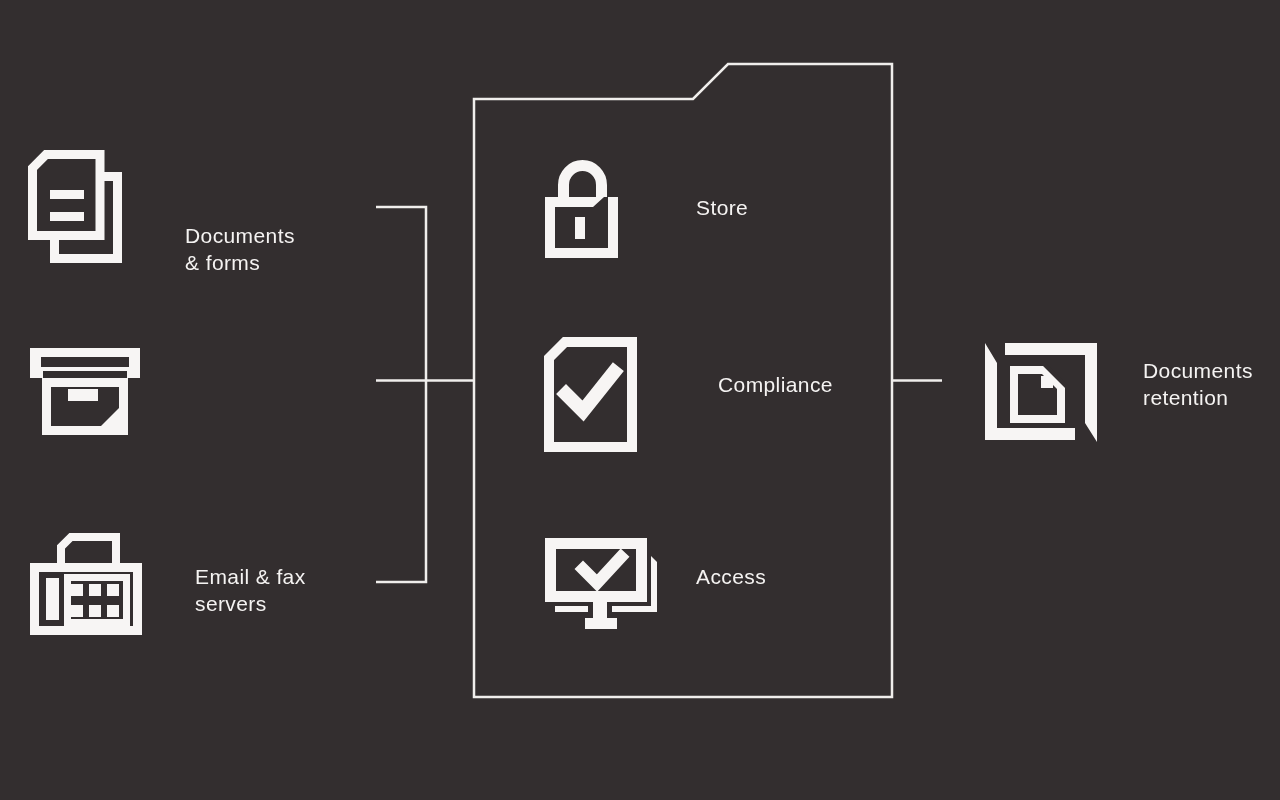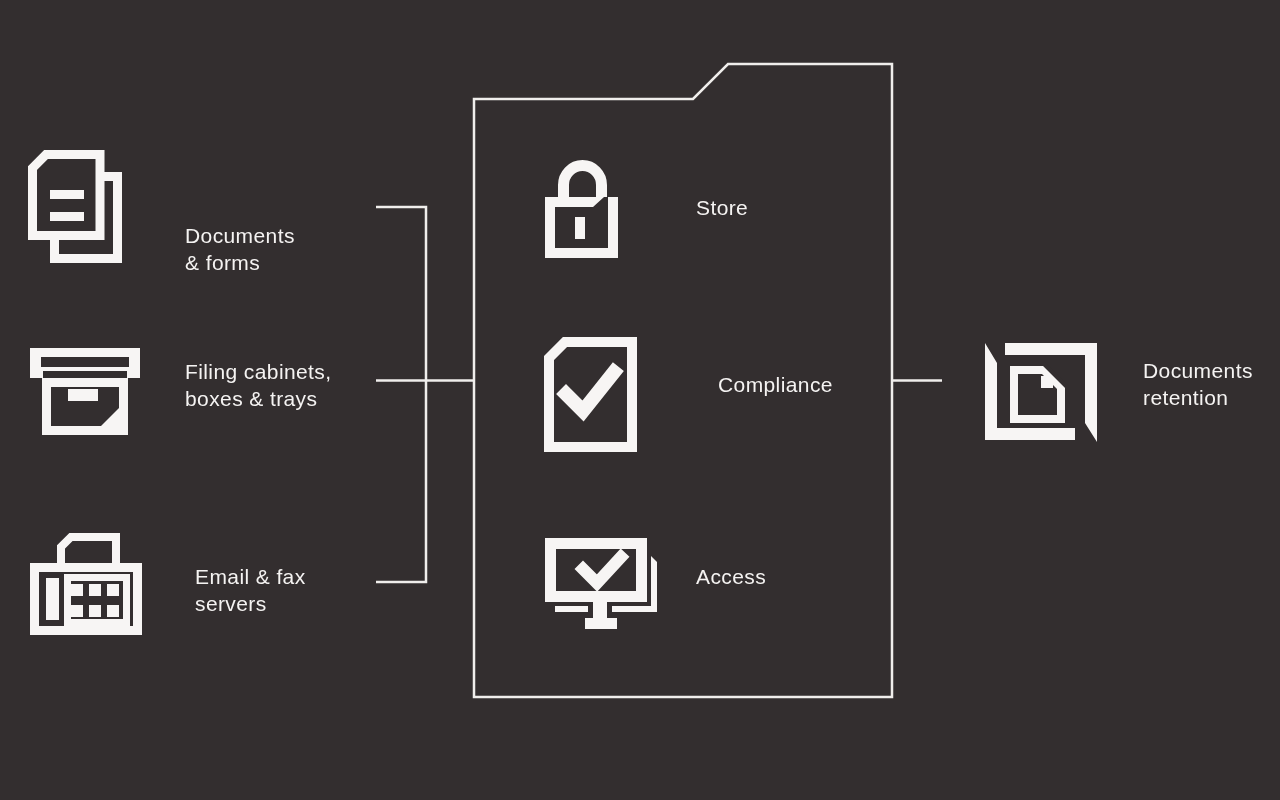--- a/index.html
+++ b/index.html
@@ -60,22 +60,20 @@
   <span class="icon" style="left:30px; top:348px;">
     <svg width="110" height="87" viewBox="0 0 110 87">
       <rect x="0" y="0" width="110" height="30" fill="#f7f5f4"></rect>
       <rect x="11" y="9" width="88" height="10" fill="#332e2f"></rect>
       <rect x="13" y="23" width="84" height="7" fill="#332e2f"></rect>
       <rect x="12" y="30" width="86" height="57" fill="#f7f5f4"></rect>
       <path d="M 21,39 H 89 V 60 L 71,78 H 21 Z" fill="#332e2f"></path>
       <rect x="38" y="41" width="30" height="12" fill="#f7f5f4"></rect>
     </svg>
   </span>
-  <div class="label" style="left:185px; top:358px;">Filing cabinets,
-boxes &amp; trays</div>
 
   <span class="icon" style="left:30px; top:533px;">
     <svg width="112" height="102" viewBox="0 0 112 102">
       <path d="M 41,4 H 86 V 34 H 31 V 14 Z" fill="none" stroke="#f7f5f4" stroke-width="8"></path>
       <rect x="0" y="30" width="112" height="72" fill="#f7f5f4"></rect>
       <rect x="9" y="39" width="94" height="54" fill="#332e2f"></rect>
       <rect x="16" y="45" width="13" height="42" fill="#f7f5f4"></rect>
       <rect x="37.5" y="44.5" width="59" height="45" fill="none" stroke="#f7f5f4" stroke-width="7"></rect>
       <rect x="41" y="51" width="12" height="12" fill="#f7f5f4"></rect>
       <rect x="59" y="51" width="12" height="12" fill="#f7f5f4"></rect>

